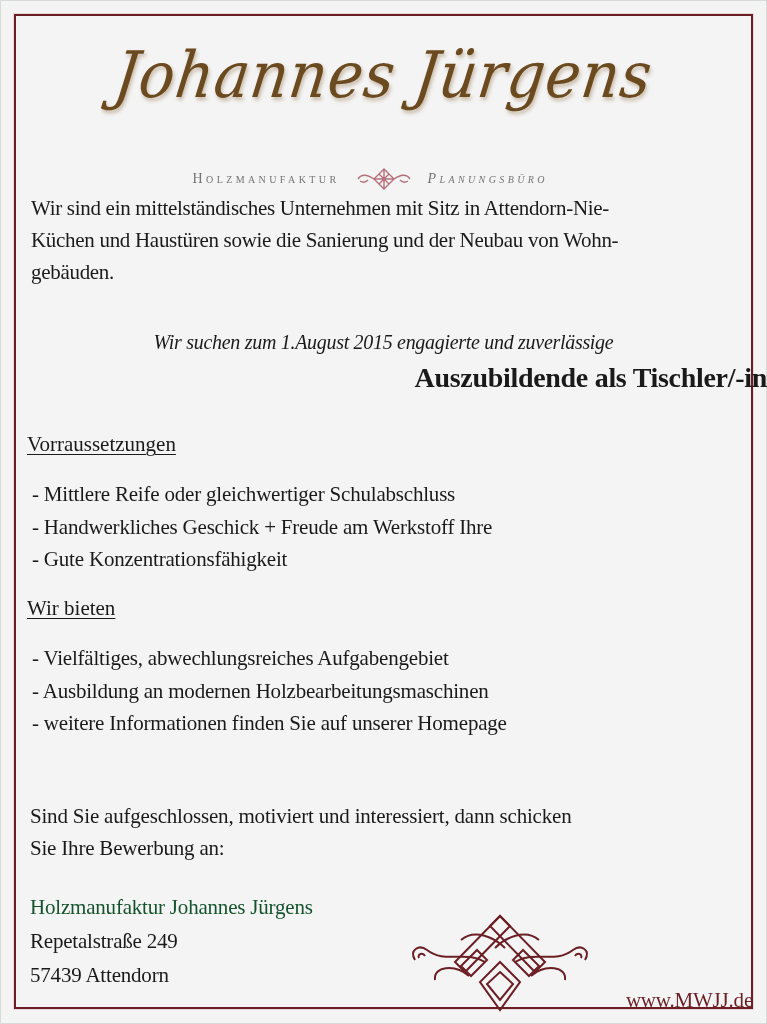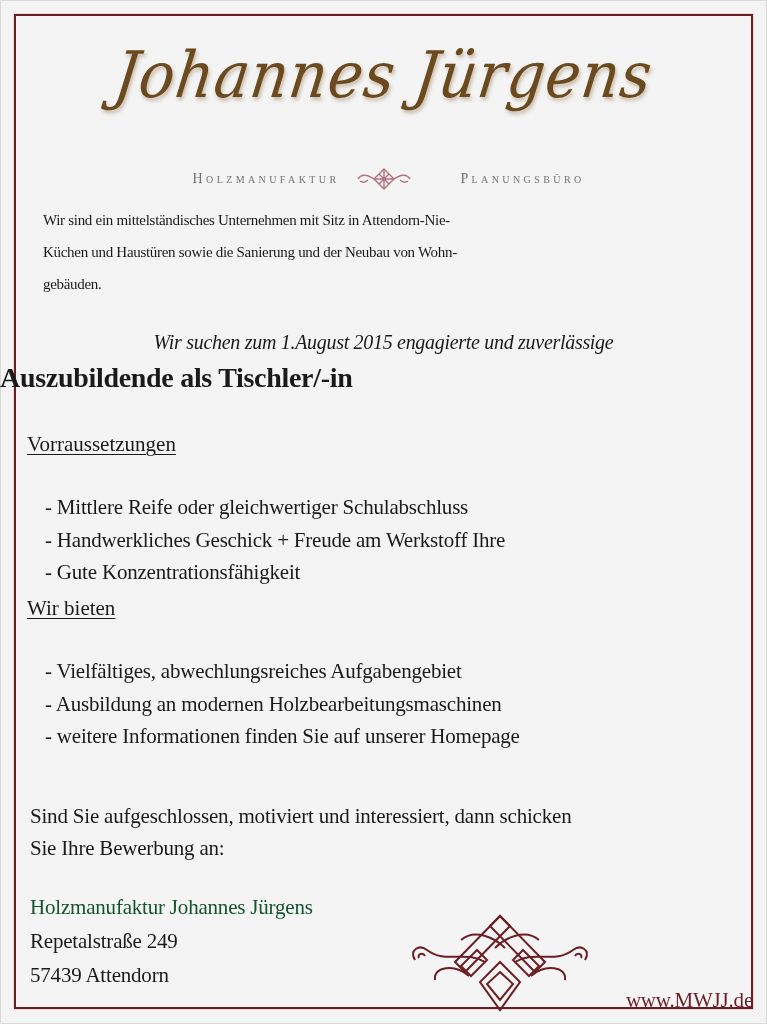--- a/index.html
+++ b/index.html
@@ -39,47 +39,47 @@
     position: absolute;
     top: 151px; left: 0; right: 0;
     height: 24px;
     display: flex; justify-content: center; align-items: center;
     color: #737373;
     font-size: 14px;
     letter-spacing: 3.4px;
   }
   .tagline .caps { font-variant: small-caps; }
   .tagline .left { width: 190px; text-align: right; }
-  .tagline .right { width: 190px; text-align: center; }
+  .tagline .right { width: 190px; text-align: left; font-style: italic; }
   .tagline .knot { width: 60px; height: 24px; margin: 0 14px; }
   .intro {
     position: absolute;
     left: 31px; top: 192px; width: 700px;
-    font-size: 15px; line-height: 32px;
+    font-size: 21px; line-height: 32px;
     letter-spacing: -0.3px;
-    margin: 12px;
+    margin: 0;
   }
   .intro span { display: block; white-space: nowrap; }
   .seek {
     position: absolute; left: 0; right: 0; top: 331px;
     text-align: center; font-style: italic; font-size: 20px;
     letter-spacing: -0.3px;
   }
   .title {
     position: absolute; left: 0; right: 0; top: 362px;
-    text-align: left; font-weight: bold; font-size: 28px;
+    text-align: right; font-weight: bold; font-size: 28px;
     letter-spacing: -0.3px;
   }
   .section-head {
     position: absolute; left: 27px;
     font-size: 21px; text-decoration: underline;
     text-decoration-thickness: 1px; text-underline-offset: 3px;
   }
   .list {
-    position: absolute; left: 30px; margin: 15px; padding: 0;
+    position: absolute; left: 30px; margin: 2px; padding: 0;
     list-style: none; font-size: 21px; line-height: 32.5px;
     letter-spacing: -0.2px;
   }
   .list li { white-space: nowrap; }
   .closing {
     position: absolute; left: 30px; top: 800px;
     font-size: 21px; line-height: 32px; letter-spacing: -0.2px;
     white-space: nowrap;
   }
   .closing span { display: block; }

